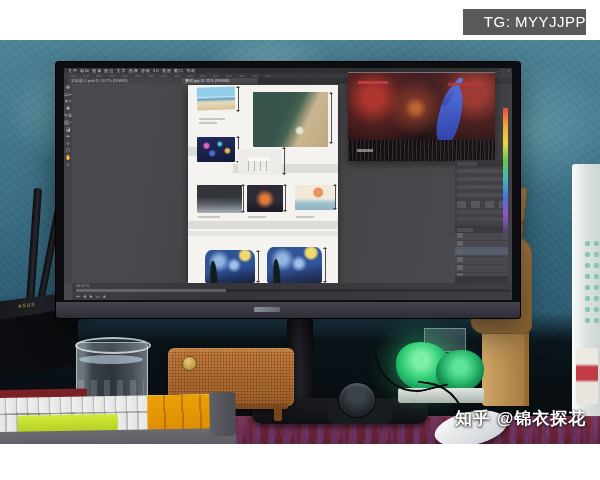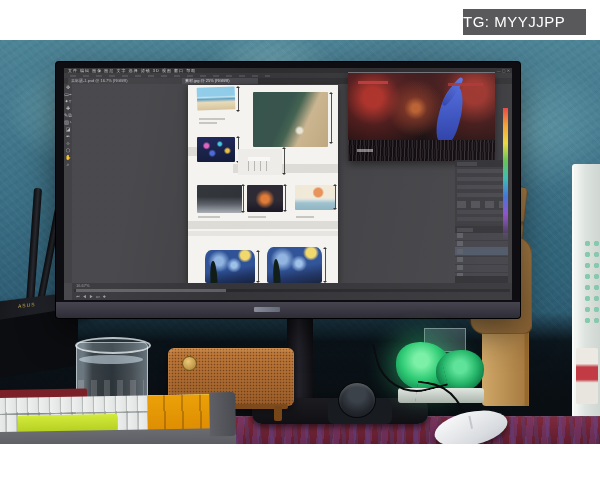--- a/index.html
+++ b/index.html
@@ -242,21 +242,21 @@
     background:linear-gradient(180deg,#6a6c72,#54565c 40%,#47494f);border-radius:3px;}
   #kb-caseR{position:absolute;left:214px;top:2px;width:26px;height:44px;
     background:linear-gradient(90deg,#5e6066,#4a4c52);border-radius:0 4px 4px 0;}
   #mouse{left:434px;top:372px;width:74px;height:33px;border-radius:50%;transform:rotate(-12deg);
     background:linear-gradient(160deg,#fdfdfd,#d9dce0 70%,#c3c7cc);
     box-shadow:0 3px 6px rgba(0,0,0,.5);}
   #mouse::after{content:"";position:absolute;left:50%;top:12%;width:2px;height:40%;background:#c4c8cd;}
 
   
   .wm-box{background:#59595b;color:#ffffff;}
-  #wm-tg{left:463px;top:9px;width:123px;height:26px;font-size:15px;line-height:26px;text-align:left;letter-spacing:.5px;}
+  #wm-tg{left:463px;top:9px;width:123px;height:26px;font-size:15px;line-height:26px;text-align:right;letter-spacing:.5px;}
   #wm-site{left:0;top:443px;width:189px;height:33px;font-size:15px;line-height:33px;padding-left:14px;box-sizing:border-box;}
   #wm-author{left:455px;top:407px;font-size:17px;font-weight:bold;color:#ffffff;
     text-shadow:0 1px 3px rgba(0,0,0,.85), 0 0 2px rgba(0,0,0,.6);letter-spacing:1px;}
 </style>
 </head>
 <body>
 
 <div id="stage">
 
   <div id="photo" class="abs">
@@ -394,13 +394,14 @@
       <div id="kb-row2" class="kb-row"></div>
       <div id="kb-lime"></div>
       <div id="kb-yellow"></div>
       <div id="kb-case"></div>
       <div id="kb-caseR"></div>
     </div>
     <div id="mouse" class="abs"></div>
   </div>
 
   <div id="wm-tg" class="abs wm-box">TG: MYYJJPP</div>
+  <div id="wm-author" class="abs">知乎 @锦衣探花</div>
 </div>
 
 </body></html>

